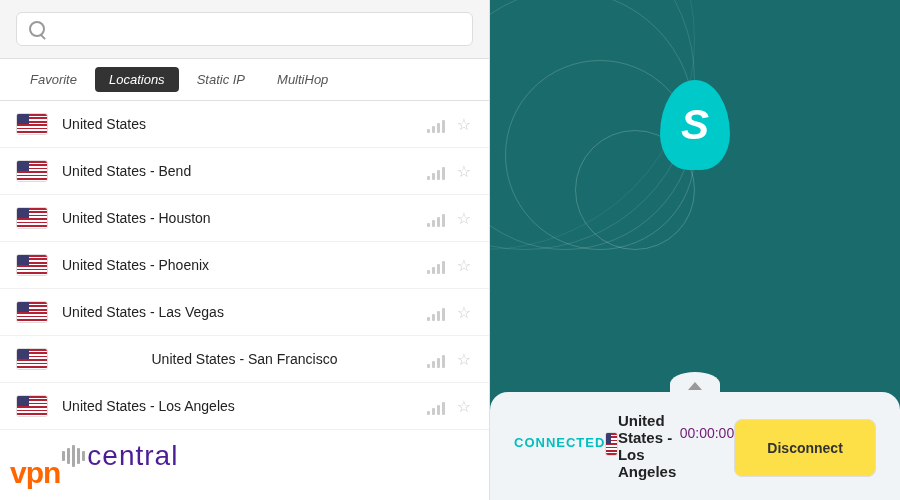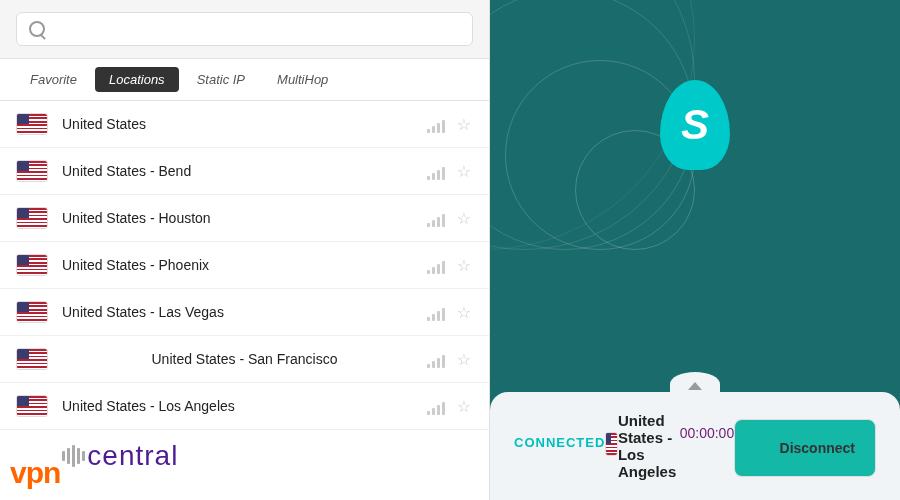--- a/index.html
+++ b/index.html
@@ -246,28 +246,28 @@
       margin-bottom: 4px;
     }
     .timer {
       font-size: 14px;
       color: #701a75;
       margin-bottom: 30px;
     }
     .disconnect-btn {
       width: 100%;
       padding: 20px;
-      background: #14b8a6;
+      background: #fde047;
       border: 1.5px solid #ddd;
       border-radius: 8px;
       font-size: 14px;
       font-weight: 600;
       color: #333;
       cursor: pointer;
-      text-align: right;
+      text-align: center;
     }
 
     
     .card-handle {
       position: absolute;
       top: -20px;
       left: 50%;
       transform: translateX(-50%);
       background: #f0f4f7;
       border-radius: 50% 50% 0 0;

